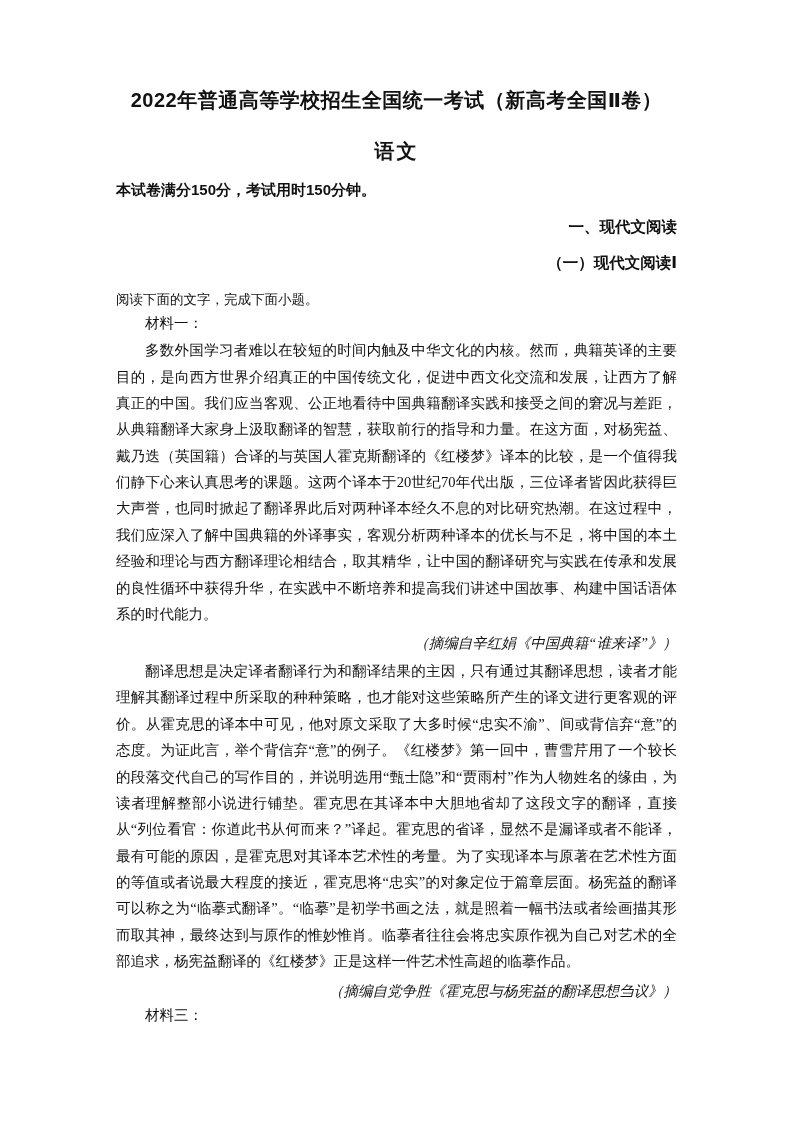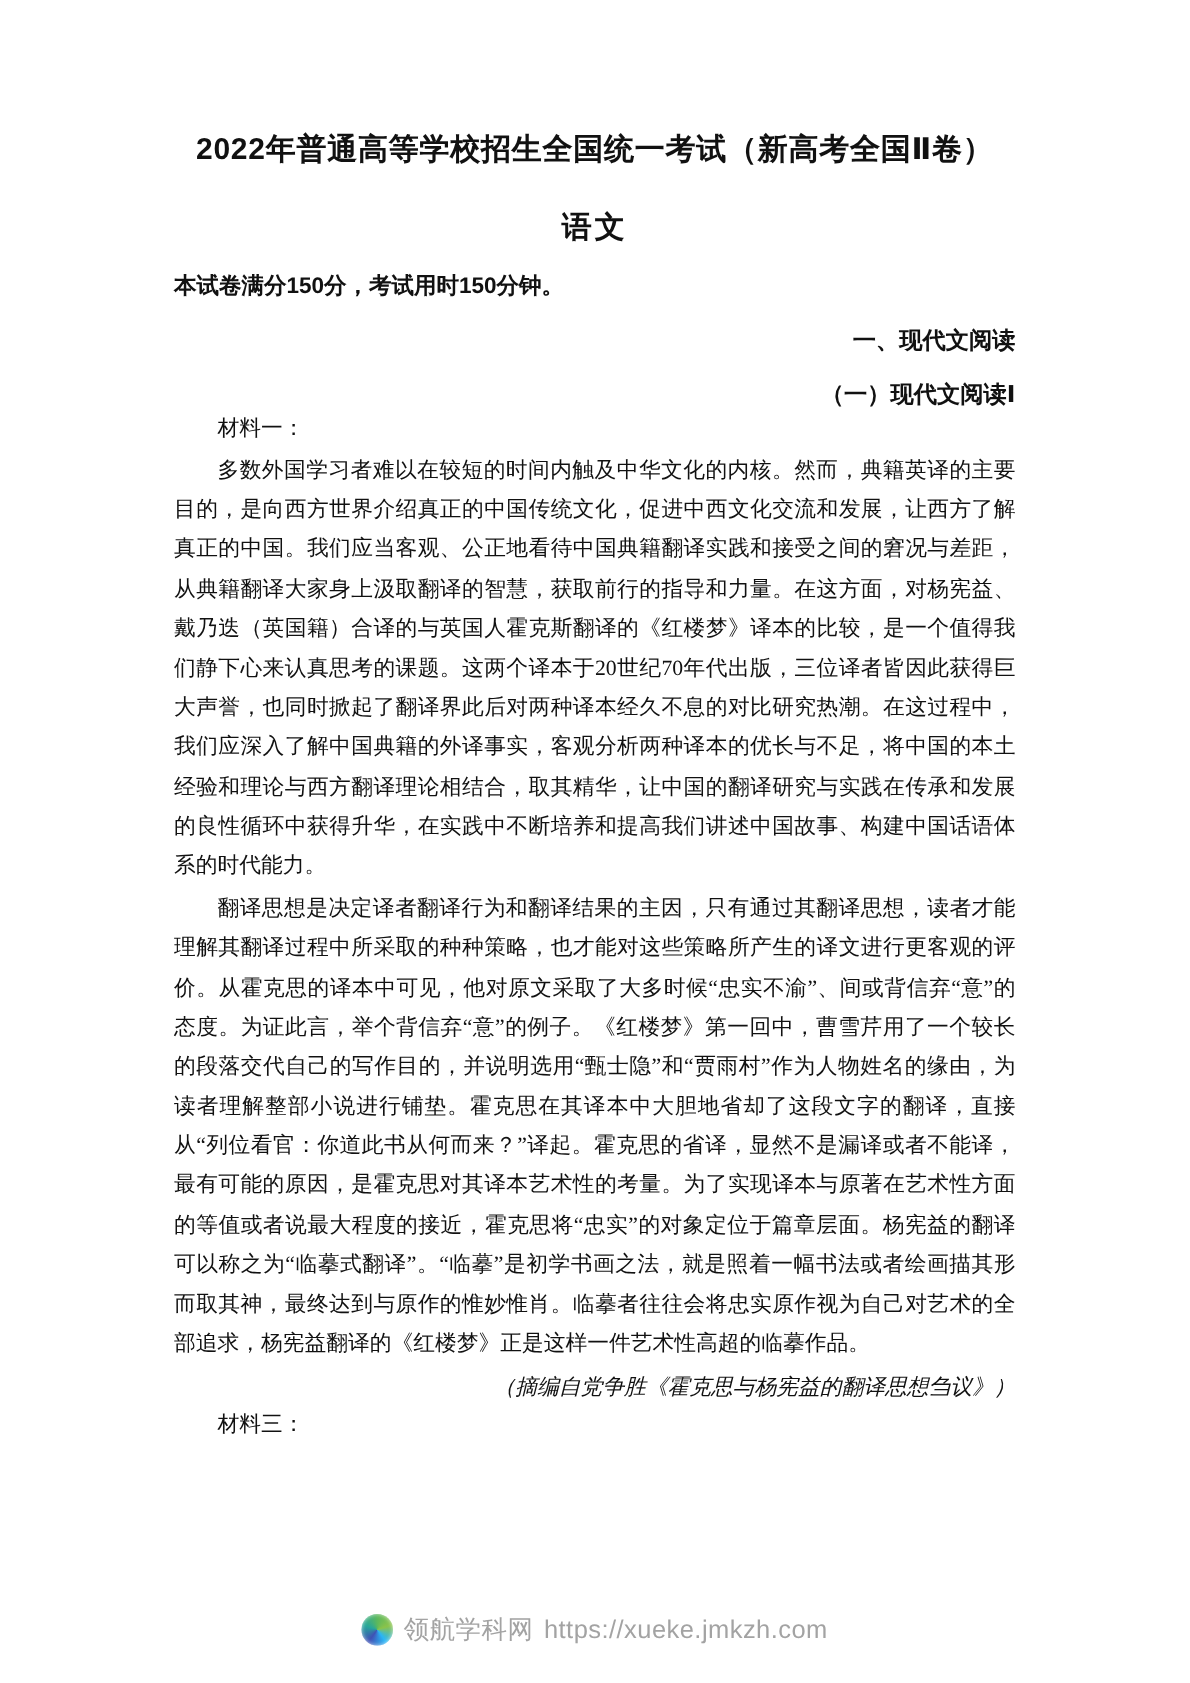--- a/index.html
+++ b/index.html
@@ -109,28 +109,25 @@
 <body>
 
 <div class="page">
 
   <h1 class="title">2022年普通高等学校招生全国统一考试（新高考全国Ⅱ卷）</h1>
   <h1 class="subject">语文</h1>
   <div class="exam-info">本试卷满分150分，考试用时150分钟。</div>
 
   <div class="section-heading">一、现代文阅读</div>
   <div class="subsection-heading">（一）现代文阅读Ⅰ</div>
+  <div class="instruction">阅读下面的文字，完成下面小题。</div>
 
   <div class="material-label">材料一：</div>
   <p class="material-text">多数外国学习者难以在较短的时间内触及中华文化的内核。然而，典籍英译的主要目的，是向西方世界介绍真正的中国传统文化，促进中西文化交流和发展，让西方了解真正的中国。我们应当客观、公正地看待中国典籍翻译实践和接受之间的窘况与差距，从典籍翻译大家身上汲取翻译的智慧，获取前行的指导和力量。在这方面，对杨宪益、戴乃迭（英国籍）合译的与英国人霍克斯翻译的《红楼梦》译本的比较，是一个值得我们静下心来认真思考的课题。这两个译本于20世纪70年代出版，三位译者皆因此获得巨大声誉，也同时掀起了翻译界此后对两种译本经久不息的对比研究热潮。在这过程中，我们应深入了解中国典籍的外译事实，客观分析两种译本的优长与不足，将中国的本土经验和理论与西方翻译理论相结合，取其精华，让中国的翻译研究与实践在传承和发展的良性循环中获得升华，在实践中不断培养和提高我们讲述中国故事、构建中国话语体系的时代能力。</p>
+  <div class="material-source">（摘编自辛红娟《中国典籍“谁来译”》）</div>
 
   <p class="material-text">翻译思想是决定译者翻译行为和翻译结果的主因，只有通过其翻译思想，读者才能理解其翻译过程中所采取的种种策略，也才能对这些策略所产生的译文进行更客观的评价。从霍克思的译本中可见，他对原文采取了大多时候“忠实不渝”、间或背信弃“意”的态度。为证此言，举个背信弃“意”的例子。《红楼梦》第一回中，曹雪芹用了一个较长的段落交代自己的写作目的，并说明选用“甄士隐”和“贾雨村”作为人物姓名的缘由，为读者理解整部小说进行铺垫。霍克思在其译本中大胆地省却了这段文字的翻译，直接从“列位看官：你道此书从何而来？”译起。霍克思的省译，显然不是漏译或者不能译，最有可能的原因，是霍克思对其译本艺术性的考量。为了实现译本与原著在艺术性方面的等值或者说最大程度的接近，霍克思将“忠实”的对象定位于篇章层面。杨宪益的翻译可以称之为“临摹式翻译”。“临摹”是初学书画之法，就是照着一幅书法或者绘画描其形而取其神，最终达到与原作的惟妙惟肖。临摹者往往会将忠实原作视为自己对艺术的全部追求，杨宪益翻译的《红楼梦》正是这样一件艺术性高超的临摹作品。</p>
   <div class="material-source">（摘编自党争胜《霍克思与杨宪益的翻译思想刍议》）</div>
 
   <div class="material-label">材料三：</div>
 
-  <div class="footer">
-    <span class="logo"></span>
-    <span class="site">领航学科网</span>
-    <span class="url">https://xueke.jmkzh.com</span>
-  </div>
 
 </div>
 
 </body></html>

